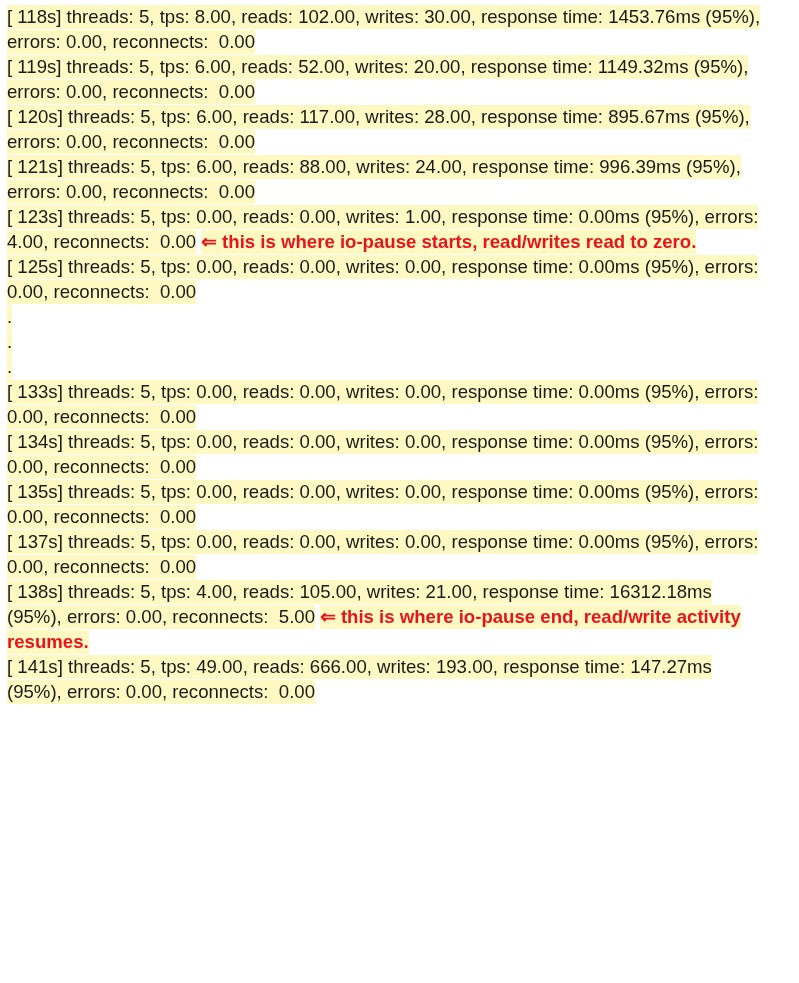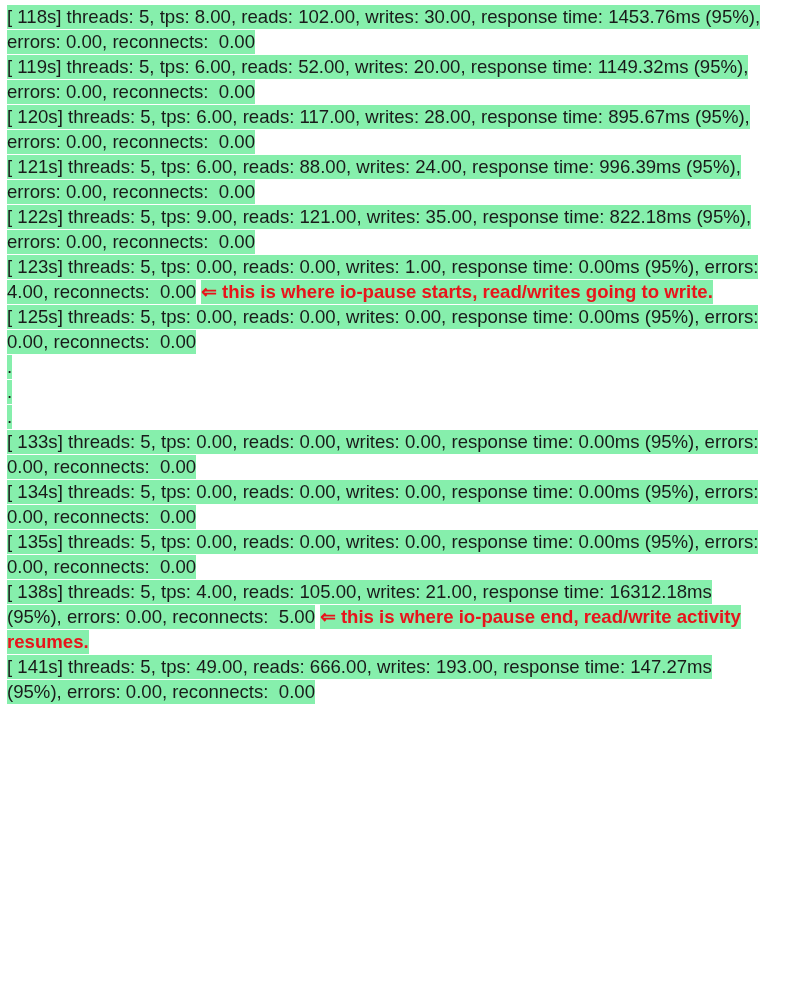--- a/index.html
+++ b/index.html
@@ -9,39 +9,39 @@
       font-size: 18.6px;
       color: #1a1a1a;
     }
     .doc {
       position: absolute; left: 7px; top: 4px;
       width: 760px;
       line-height: 25px;
     }
     .para { margin: 0; }
     .hl {
-      background: #86efac;
+      background: #fef9c3;
       box-decoration-break: clone;
       -webkit-box-decoration-break: clone;
       padding: 1px 0 2px 0;
     }
     .note { color: #e8141b; font-weight: bold; }
   </style>
 </head>
 <body>
 
 <div class="doc" id="doc">
     <p class="para"><span class="hl">[ 118s] threads: 5, tps: 8.00, reads: 102.00, writes: 30.00, response time: 1453.76ms (95%), errors: 0.00, reconnects:&nbsp; 0.00</span></p>
     <p class="para"><span class="hl">[ 119s] threads: 5, tps: 6.00, reads: 52.00, writes: 20.00, response time: 1149.32ms (95%), errors: 0.00, reconnects:&nbsp; 0.00</span></p>
     <p class="para"><span class="hl">[ 120s] threads: 5, tps: 6.00, reads: 117.00, writes: 28.00, response time: 895.67ms (95%), errors: 0.00, reconnects:&nbsp; 0.00</span></p>
     <p class="para"><span class="hl">[ 121s] threads: 5, tps: 6.00, reads: 88.00, writes: 24.00, response time: 996.39ms (95%), errors: 0.00, reconnects:&nbsp; 0.00</span></p>
-    <p class="para"><span class="hl">[ 122s] threads: 5, tps: 9.00, reads: 121.00, writes: 35.00, response time: 822.18ms (95%), errors: 0.00, reconnects:&nbsp; 0.00</span></p>
-    <p class="para"><span class="hl">[ 123s] threads: 5, tps: 0.00, reads: 0.00, writes: 1.00, response time: 0.00ms (95%), errors: 4.00, reconnects:&nbsp; 0.00</span> <span class="note hl">⇐ this is where io-pause starts, read/writes going to write.</span></p>
+    <p class="para"><span class="hl">[ 123s] threads: 5, tps: 0.00, reads: 0.00, writes: 1.00, response time: 0.00ms (95%), errors: 4.00, reconnects:&nbsp; 0.00</span> <span class="note hl">⇐ this is where io-pause starts, read/writes read to zero.</span></p>
     <p class="para"><span class="hl">[ 125s] threads: 5, tps: 0.00, reads: 0.00, writes: 0.00, response time: 0.00ms (95%), errors: 0.00, reconnects:&nbsp; 0.00</span></p>
     <p class="para"><span class="hl">.</span></p>
     <p class="para"><span class="hl">.</span></p>
     <p class="para"><span class="hl">.</span></p>
     <p class="para"><span class="hl">[ 133s] threads: 5, tps: 0.00, reads: 0.00, writes: 0.00, response time: 0.00ms (95%), errors: 0.00, reconnects:&nbsp; 0.00</span></p>
     <p class="para"><span class="hl">[ 134s] threads: 5, tps: 0.00, reads: 0.00, writes: 0.00, response time: 0.00ms (95%), errors: 0.00, reconnects:&nbsp; 0.00</span></p>
     <p class="para"><span class="hl">[ 135s] threads: 5, tps: 0.00, reads: 0.00, writes: 0.00, response time: 0.00ms (95%), errors: 0.00, reconnects:&nbsp; 0.00</span></p>
+    <p class="para"><span class="hl">[ 137s] threads: 5, tps: 0.00, reads: 0.00, writes: 0.00, response time: 0.00ms (95%), errors: 0.00, reconnects:&nbsp; 0.00</span></p>
     <p class="para"><span class="hl">[ 138s] threads: 5, tps: 4.00, reads: 105.00, writes: 21.00, response time: 16312.18ms (95%), errors: 0.00, reconnects:&nbsp; 5.00</span> <span class="note hl">⇐ this is where io-pause end, read/write activity resumes.</span></p>
     <p class="para"><span class="hl">[ 141s] threads: 5, tps: 49.00, reads: 666.00, writes: 193.00, response time: 147.27ms (95%), errors: 0.00, reconnects:&nbsp; 0.00</span></p>
   </div>
 
 </body></html>

